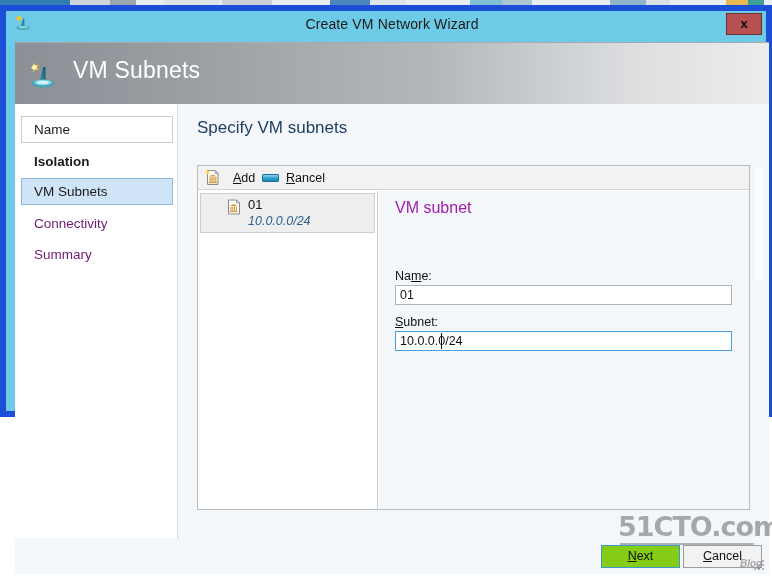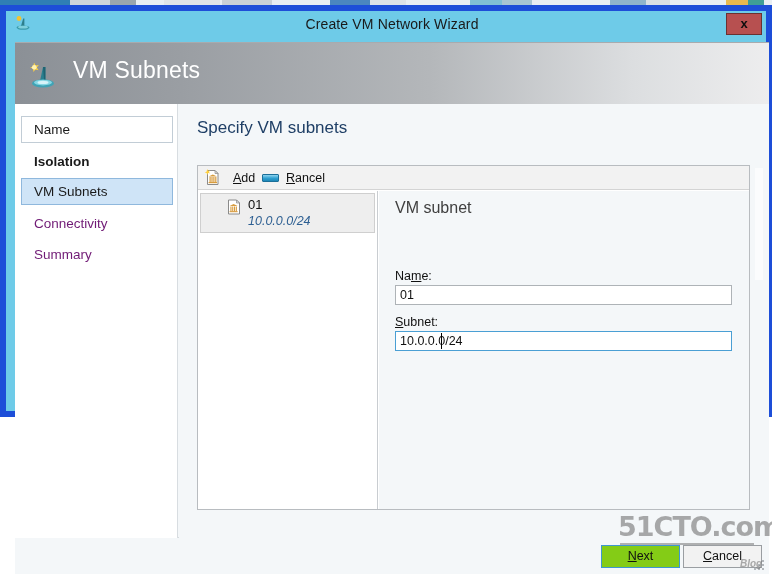--- a/index.html
+++ b/index.html
@@ -162,21 +162,21 @@
   }
 
   
   #detail-pane {
     position: absolute; left: 181px; top: 25px;
     width: 370px; height: 318px;
     background: #f4f7f9;
   }
   #detail-title {
     position: absolute; left: 16px; top: 8px;
-    font-size: 16px; color: #404040;
+    font-size: 16px; color: #a21caf;
   }
   #detail-desc {
     position: absolute; left: 16px; top: 36px;
     width: 330px;
     font-size: 12.5px; color: #111; line-height: 15.5px;
   }
   .field-label {
     position: absolute; left: 16px;
     font-size: 12.5px; color: #111;
   }

